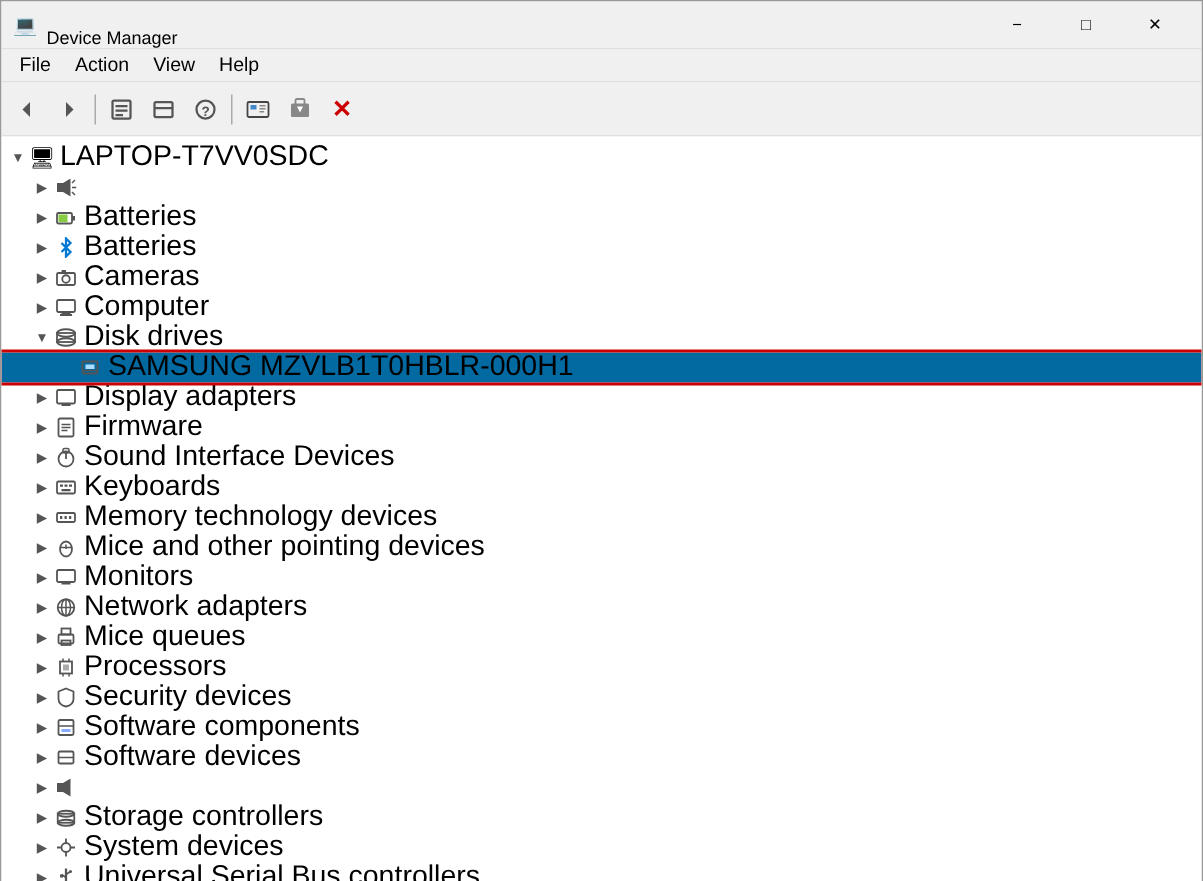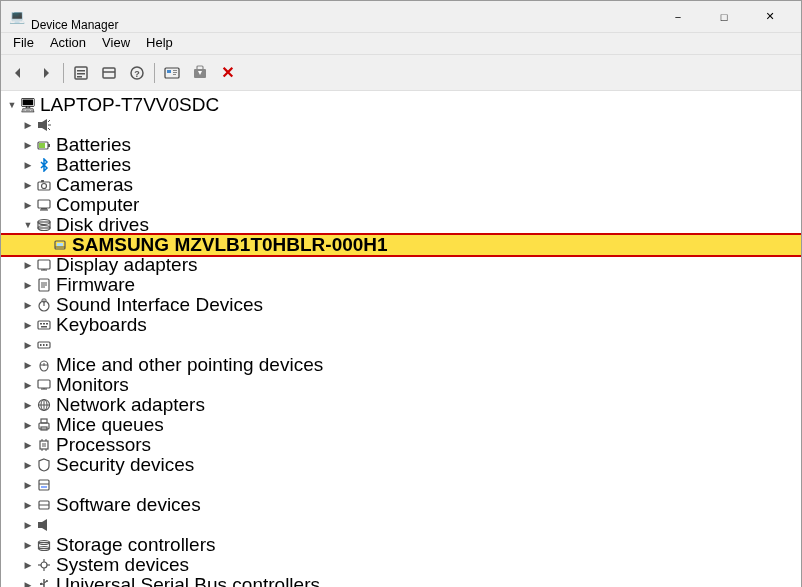--- a/index.html
+++ b/index.html
@@ -306,21 +306,21 @@
           <svg width="14" height="14" viewBox="0 0 14 14">
               <ellipse cx="7" cy="10" rx="6" ry="2.5" fill="none" stroke="#555" stroke-width="1.2"></ellipse>
               <rect x="1" y="4" width="12" height="6" fill="none" stroke="#555" stroke-width="1.2"></rect>
               <ellipse cx="7" cy="4" rx="6" ry="2.5" fill="none" stroke="#555" stroke-width="1.2"></ellipse>
             </svg>
         </span>
         <span class="tree-label">Disk drives</span>
       </div>
 
       <div style="position:relative;">
-        <div class="tree-item indent-2" style="outline: 2px solid #cc0000; background: #fde047; position:relative; z-index:1;font-weight:bold;">
+        <div class="tree-item indent-2" style="outline: 2px solid #cc0000; background: #0369a1; position:relative; z-index:1;">
           <span class="tree-expand" style="visibility:hidden;">▶</span>
           <span class="tree-icon">
             <svg width="14" height="14" viewBox="0 0 14 14">
                 <rect x="2" y="3" width="10" height="8" rx="1" fill="none" stroke="#555" stroke-width="1.2"></rect>
                 <line x1="2" y1="9" x2="12" y2="9" stroke="#555" stroke-width="1"></line>
                 <rect x="4" y="5" width="6" height="3" fill="#aaddff"></rect>
               </svg>
           </span>
           <span class="tree-label">SAMSUNG MZVLB1T0HBLR-000H1</span>
         </div>
@@ -389,20 +389,21 @@
       <div class="tree-item indent-1">
         <span class="tree-expand">▶</span>
         <span class="tree-icon">
           <svg width="14" height="14" viewBox="0 0 14 14">
               <rect x="1" y="4" width="12" height="6" rx="1" fill="none" stroke="#555" stroke-width="1.2"></rect>
               <rect x="3" y="6" width="1.5" height="2" fill="#555"></rect>
               <rect x="6" y="6" width="1.5" height="2" fill="#555"></rect>
               <rect x="9" y="6" width="1.5" height="2" fill="#555"></rect>
             </svg>
         </span>
+        <span class="tree-label">Memory technology devices</span>
       </div>
 
       <div class="tree-item indent-1">
         <span class="tree-expand">▶</span>
         <span class="tree-icon">
           <svg width="14" height="14" viewBox="0 0 14 14">
               <ellipse cx="7" cy="8" rx="4" ry="5" fill="none" stroke="#555" stroke-width="1.2"></ellipse>
               <line x1="7" y1="5" x2="7" y2="8" stroke="#555" stroke-width="1"></line>
               <line x1="3" y1="7" x2="11" y2="7" stroke="#555" stroke-width="1"></line>
             </svg>
@@ -474,20 +475,21 @@
 
       <div class="tree-item indent-1">
         <span class="tree-expand">▶</span>
         <span class="tree-icon">
           <svg width="14" height="14" viewBox="0 0 14 14">
               <rect x="2" y="2" width="10" height="10" rx="1" fill="none" stroke="#555" stroke-width="1.2"></rect>
               <line x1="2" y1="6" x2="12" y2="6" stroke="#555" stroke-width="1"></line>
               <rect x="4" y="8" width="6" height="2" fill="#88aaff"></rect>
             </svg>
         </span>
+        <span class="tree-label">Software components</span>
       </div>
 
       <div class="tree-item indent-1">
         <span class="tree-expand">▶</span>
         <span class="tree-icon">
           <svg width="14" height="14" viewBox="0 0 14 14">
               <rect x="2" y="3" width="10" height="8" rx="1" fill="none" stroke="#555" stroke-width="1.2"></rect>
               <line x1="2" y1="7" x2="12" y2="7" stroke="#555" stroke-width="1"></line>
             </svg>
         </span>

